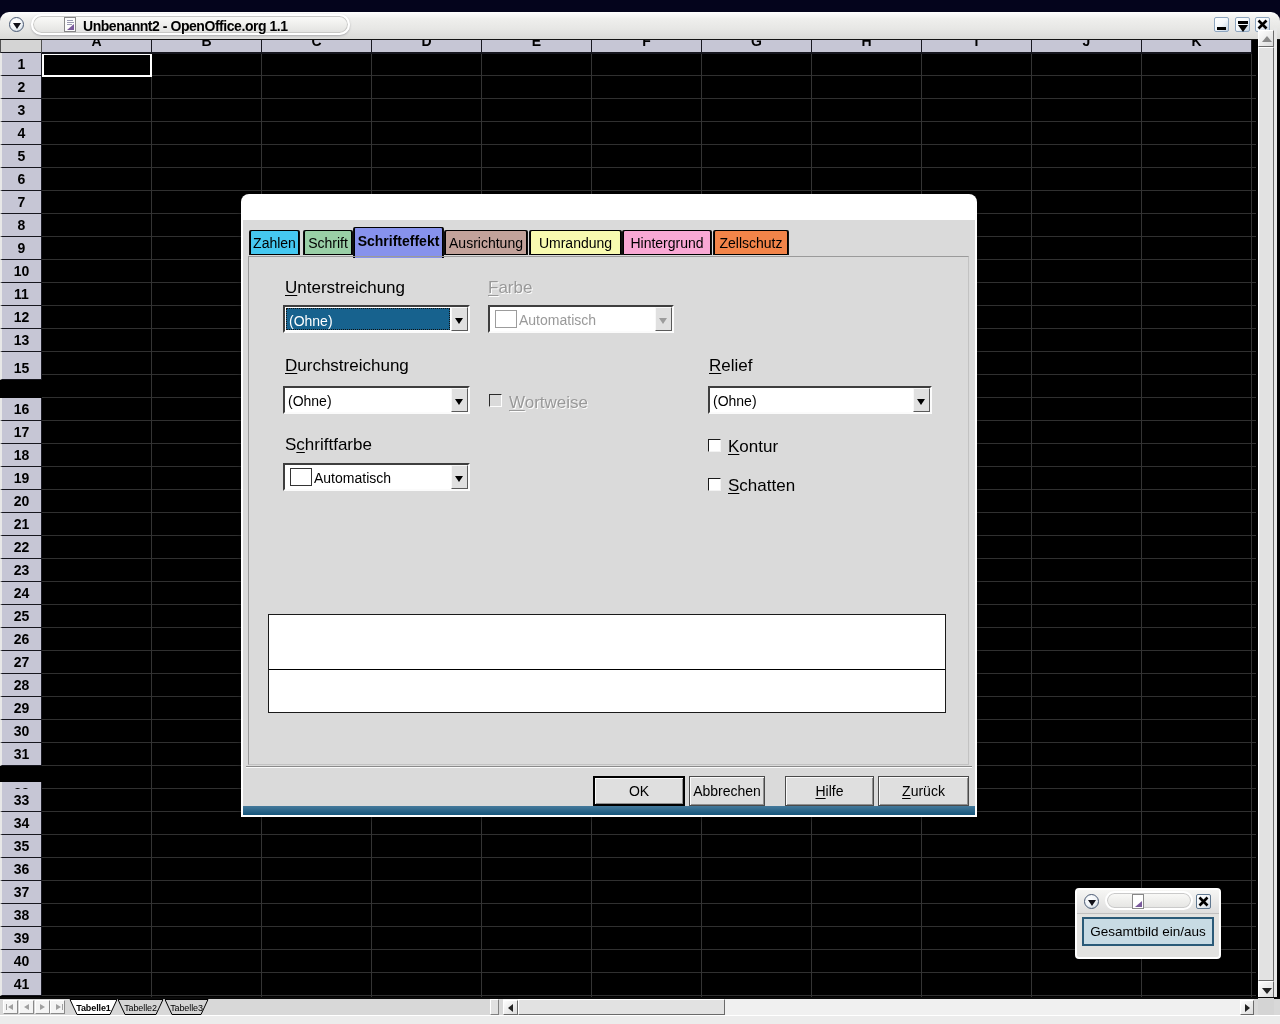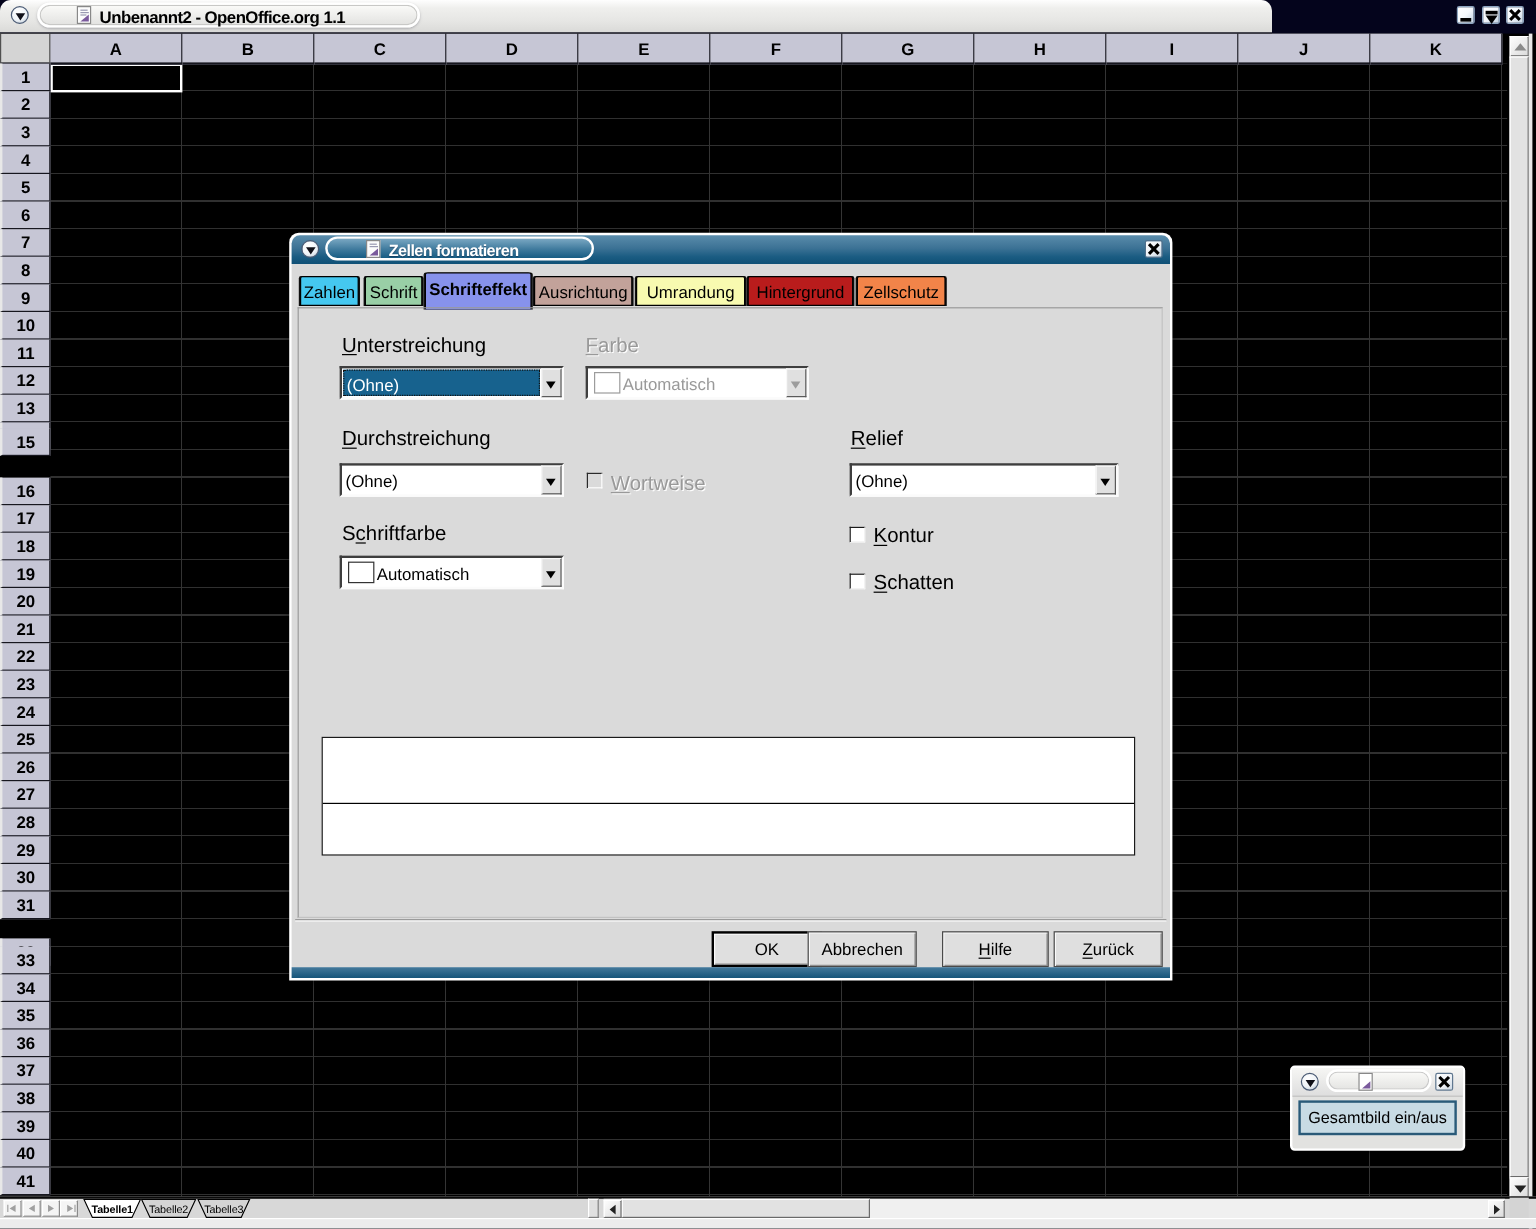--- a/index.html
+++ b/index.html
@@ -1,18 +1,18 @@
 <!DOCTYPE html>
 <html><head><meta charset="utf-8"><title>u</title><style>
 *{margin:0;padding:0;box-sizing:border-box;}
 html,body{width:1280px;height:1024px;}
 body{font-family:"Liberation Sans",sans-serif;background:#04041c;position:relative;overflow:hidden;}
 
 
-#titlebar{position:absolute;left:0;top:0;width:1060px;height:28px;
+#titlebar{position:absolute;left:0;top:12px;width:1280px;height:28px;
   background:linear-gradient(180deg,#fefefe 0%,#efefed 25%,#e6e6e4 65%,#dadad8 100%);
   border-radius:9px 9px 0 0;border-bottom:1px solid #141414;padding-left:48px;}
 #titlebar .circlebtn{position:absolute;left:9px;top:5px;}
 .circlebtn{width:15px;height:15px;border-radius:50%;
   background:radial-gradient(circle at 40% 30%,#ffffff 0%,#f0f4f8 55%,#b9c6d2 100%);
   border:1px solid #4a5a74;}
 .circlebtn:after{content:"";position:absolute;left:3px;top:5px;width:0;height:0;
   border-left:4.5px solid transparent;border-right:4.5px solid transparent;border-top:6px solid #101018;}
 #titlepill{position:absolute;left:31px;top:2px;width:319px;height:21px;border-radius:11px;
   background:linear-gradient(180deg,#fbfbf9 0%,#ececea 60%,#e2e2e0 100%);
@@ -343,43 +343,28 @@
     </div>
   <div class="sbtn" id="hsb-right" style="position:absolute">
       <div class="tri"></div>
     </div>
 </div>
 <div id="vsb-corner"></div>
 <div id="statusbar"></div>
 
 <div id="dlg">
   <div id="dlg-frame"></div>
-  <div id="dlg-title">
-    <div class="circlebtn"></div>
-    <div id="dlg-pill"></div>
-    <div class="docicon" style="left:62px;top:4px;">
-        <i style="top:2px;"></i>
-        <i style="top:4px;width:7px;"></i>
-        <b></b>
-      </div>
-    <div id="dlg-titletext">Zellen formatieren</div>
-    <div id="dlg-x">
-        <svg class="xicon" viewBox="0 0 11 11">
-          <path d="M1.5 1.5 L9.5 9.5 M9.5 1.5 L1.5 9.5" stroke="#000" stroke-width="2.6"></path>
-        </svg>
-      </div>
-  </div>
   <div id="dlg-body">
 
     <div class="dtab" style="left:7px;width:49px;background:#45c8f0;">Zahlen</div>
     <div class="dtab" style="left:61px;width:48px;background:#99cfa6;">Schrift</div>
     <div class="dtab sel" style="left:111px;width:89px;background:#8792ec;">Schrifteffekt</div>
     <div class="dtab" style="left:202px;width:82px;background:#c2a29a;">Ausrichtung</div>
     <div class="dtab" style="left:287px;width:91px;background:#f8fab0;">Umrandung</div>
-    <div class="dtab" style="left:380px;width:88px;background:#b91c1c;">Hintergrund</div>
+    <div class="dtab" style="left:380px;width:88px;background:#f9a8d4;">Hintergrund</div>
     <div class="dtab" style="left:471px;width:74px;background:#f28449;">Zellschutz</div>
     <div id="pagepanel"></div>
 
     <div class="lbl" style="left:42px;top:58px;"><u>U</u>nterstreichung</div>
     <div class="lbl dis" style="left:245px;top:58px;"><u>F</u>arbe</div>
     <div class="combo" style="left:40px;top:85px;width:187px;">
       <div class="sel">
           <div class="txt">(Ohne)</div>
         </div>
       <div class="btn"></div>
@@ -413,21 +398,21 @@
     <div class="lbl" style="left:485px;top:217px;"><u>K</u>ontur</div>
     <div class="cb" style="left:465px;top:258px;"></div>
     <div class="lbl" style="left:485px;top:256px;"><u>S</u>chatten</div>
 
     <div id="preview">
       <div id="pv-line"></div>
     </div>
 
     <div id="dlg-sep"></div>
     <div class="pbtn" id="btn-ok" style="left:350px;width:92px;line-height:26px;">OK</div>
-    <div class="pbtn" style="left:430px;width:91px;">Abbrechen</div>
+    <div class="pbtn" style="left:446px;width:76px;">Abbrechen</div>
     <div class="pbtn" style="left:542px;width:89px;"><u>H</u>ilfe</div>
     <div class="pbtn" style="left:635px;width:91px;"><u>Z</u>urück</div>
   </div>
   <div id="dlg-bot"></div>
 </div>
 
 <div id="float">
   <div id="float-title">
     <div class="circlebtn"></div>
     <div id="float-pill"></div>

